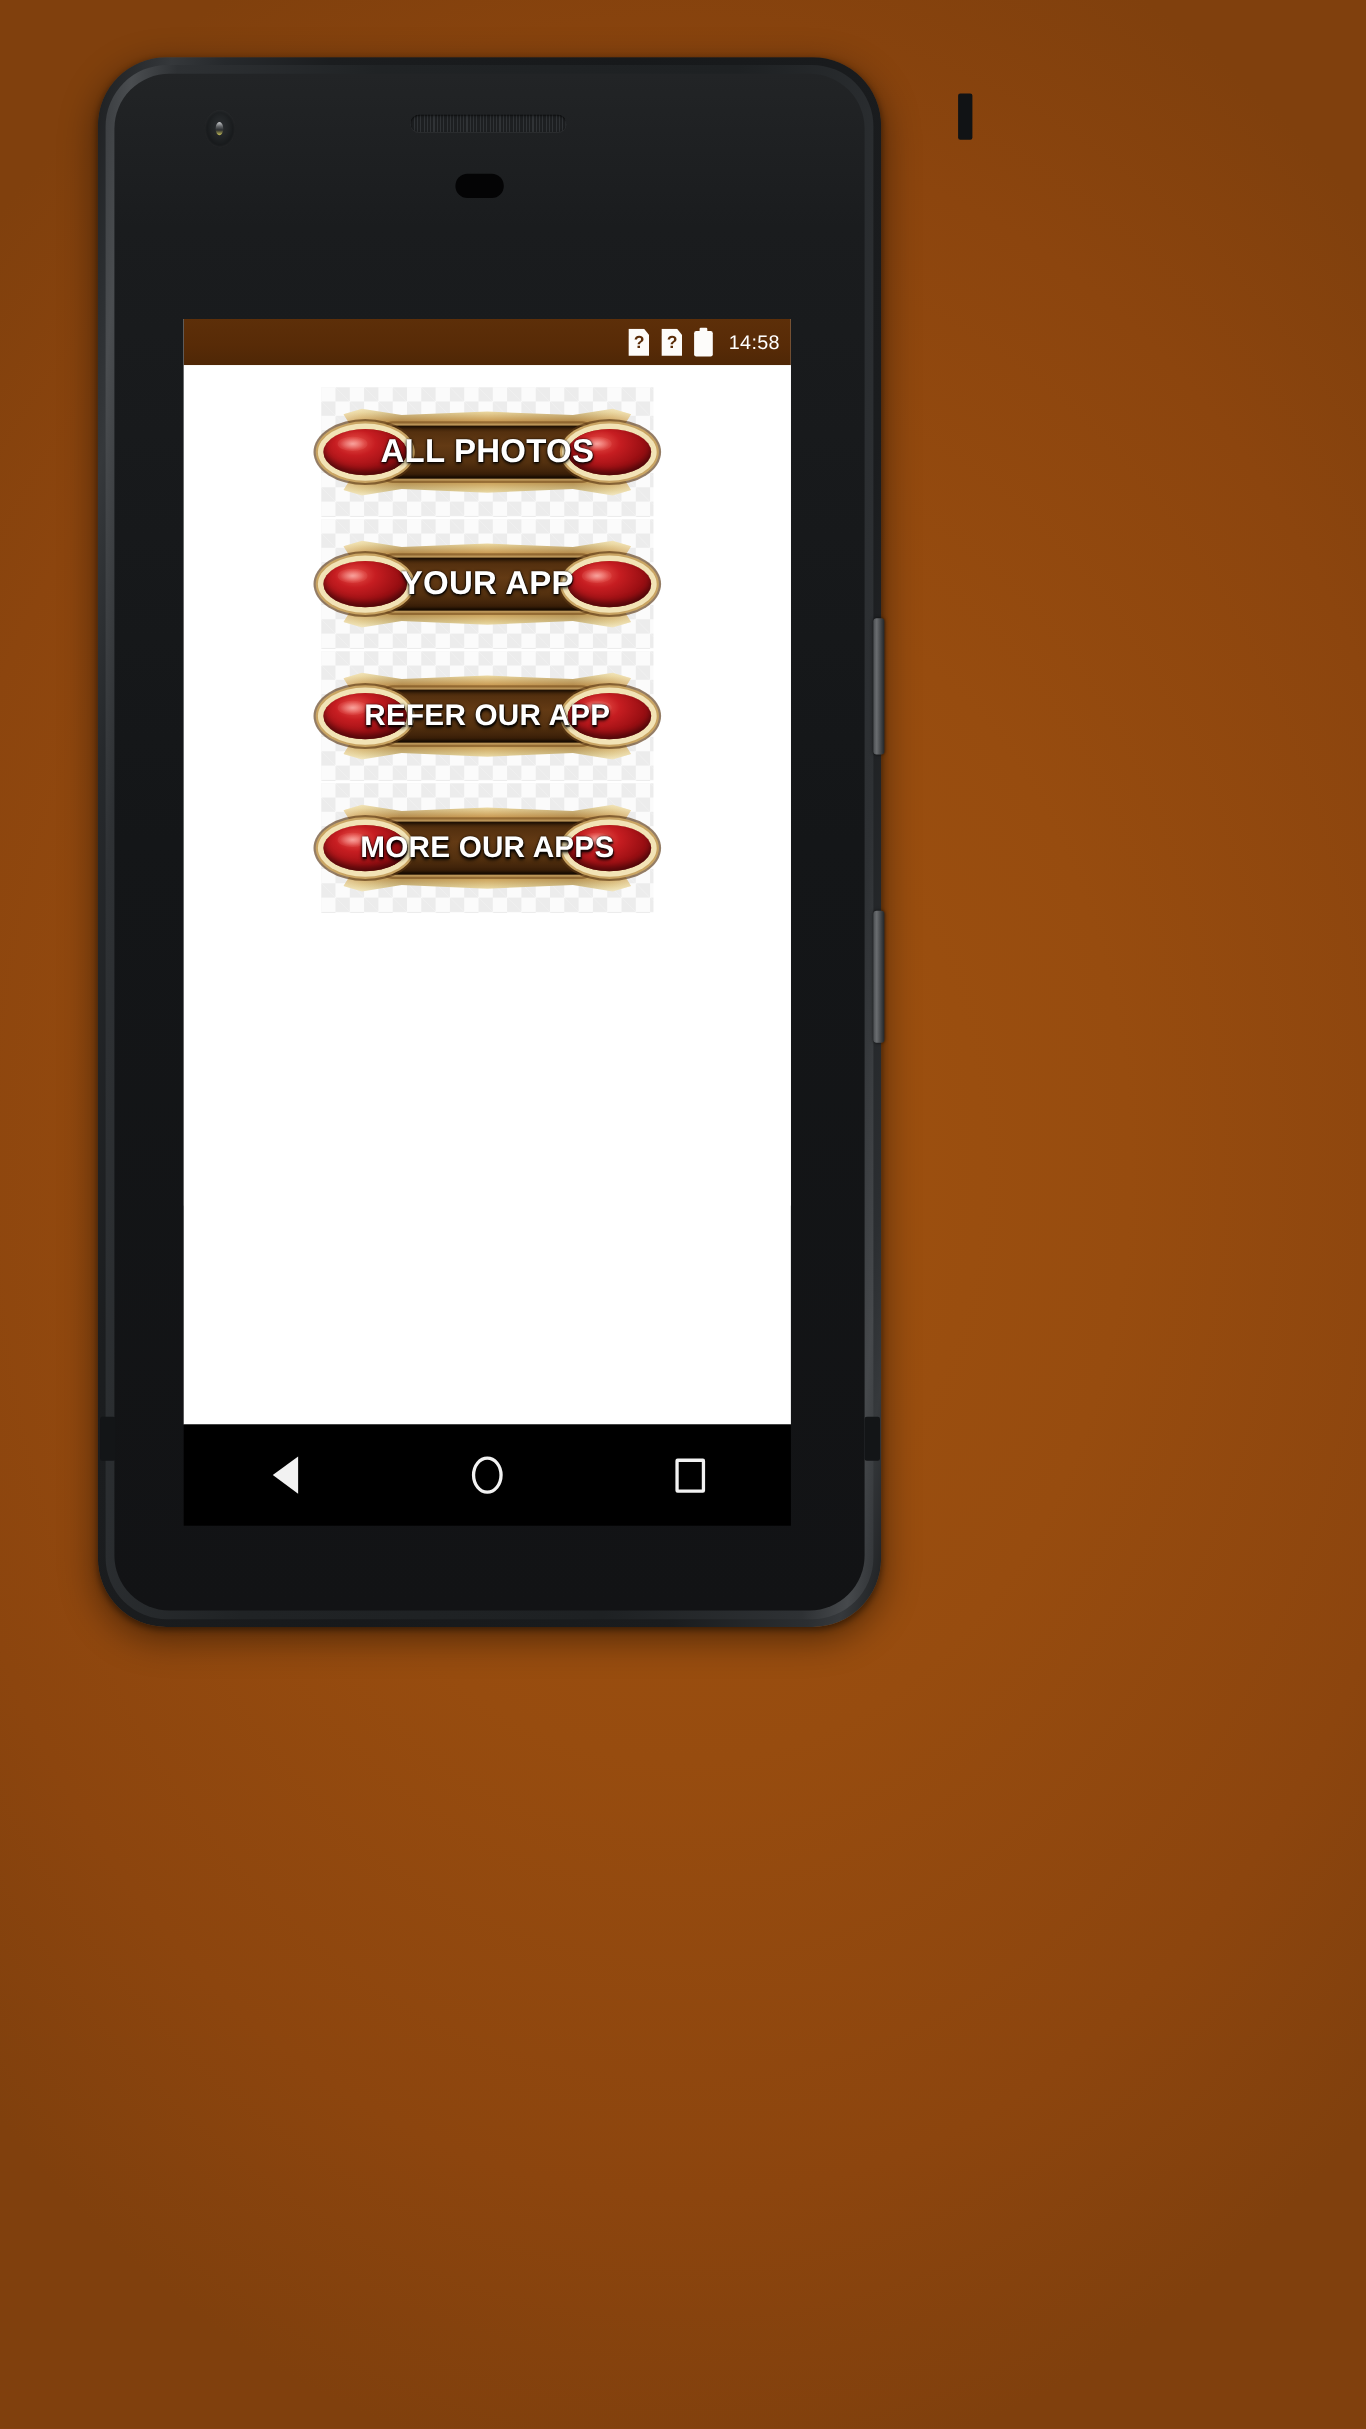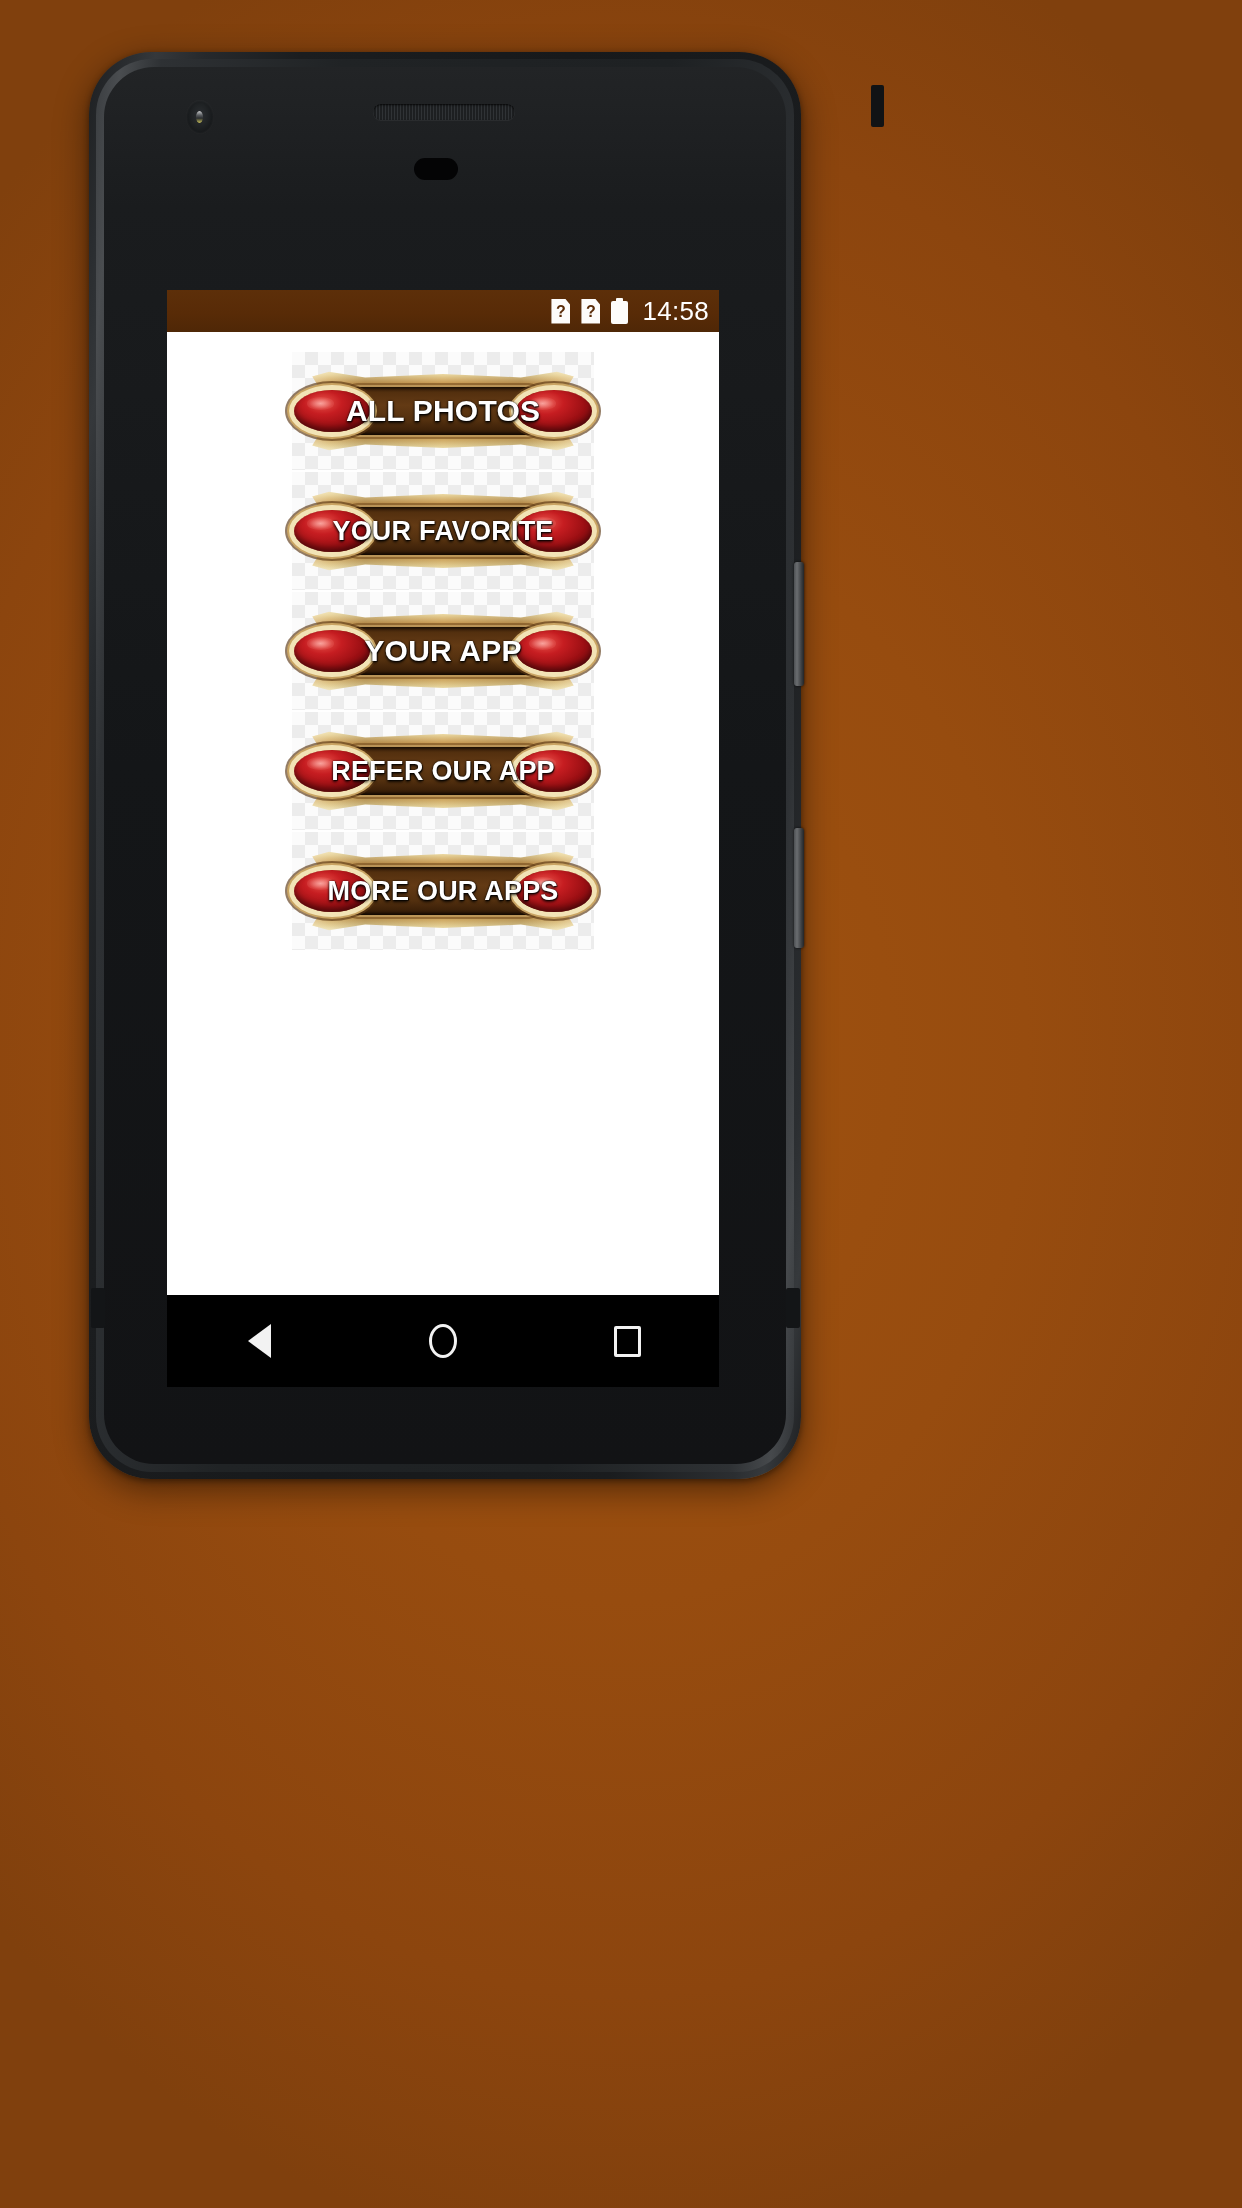--- a/index.html
+++ b/index.html
@@ -211,21 +211,21 @@
     position: absolute;
     left: 0;
     top: 3px;
     width: 17px;
     height: 23px;
     background: #fdfcfa;
     border-radius: 2px;
   }
   .sb-time {
     color: #ffffff;
-    font-size: 26px;
+    font-size: 18px;
     font-weight: 400;
     letter-spacing: 0.3px;
     margin-left: 3px;
     font-family: "Liberation Sans", sans-serif;
   }
 
   
   .app-body {
     height: 764px;
     background: #ffffff;
@@ -473,31 +473,20 @@
           <div class="plaque-frame"></div>
           <div class="swirl left"></div>
           <div class="swirl right"></div>
           <div class="plaque-panel"></div>
           <div class="gem left"></div>
           <div class="gem right"></div>
         </div>
         <div class="menu-label">ALL PHOTOS</div>
       </div>
 
-      <div class="menu-item">
-        <div class="plaque">
-          <div class="plaque-frame"></div>
-          <div class="swirl left"></div>
-          <div class="swirl right"></div>
-          <div class="plaque-panel"></div>
-          <div class="gem left"></div>
-          <div class="gem right"></div>
-        </div>
-        <div class="menu-label sm">YOUR FAVORITE</div>
-      </div>
 
       <div class="menu-item">
         <div class="plaque">
           <div class="plaque-frame"></div>
           <div class="swirl left"></div>
           <div class="swirl right"></div>
           <div class="plaque-panel"></div>
           <div class="gem left"></div>
           <div class="gem right"></div>
         </div>

